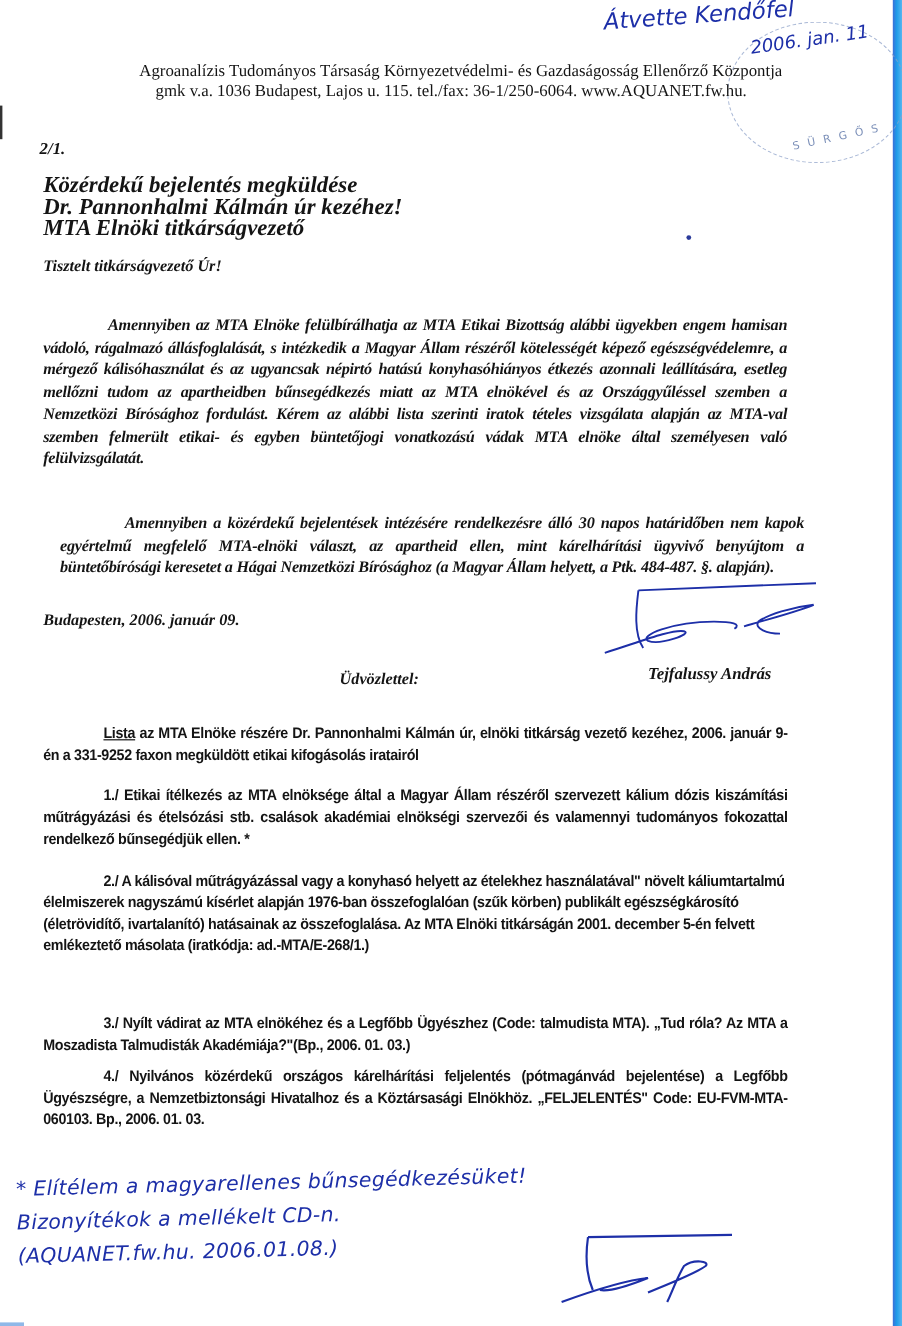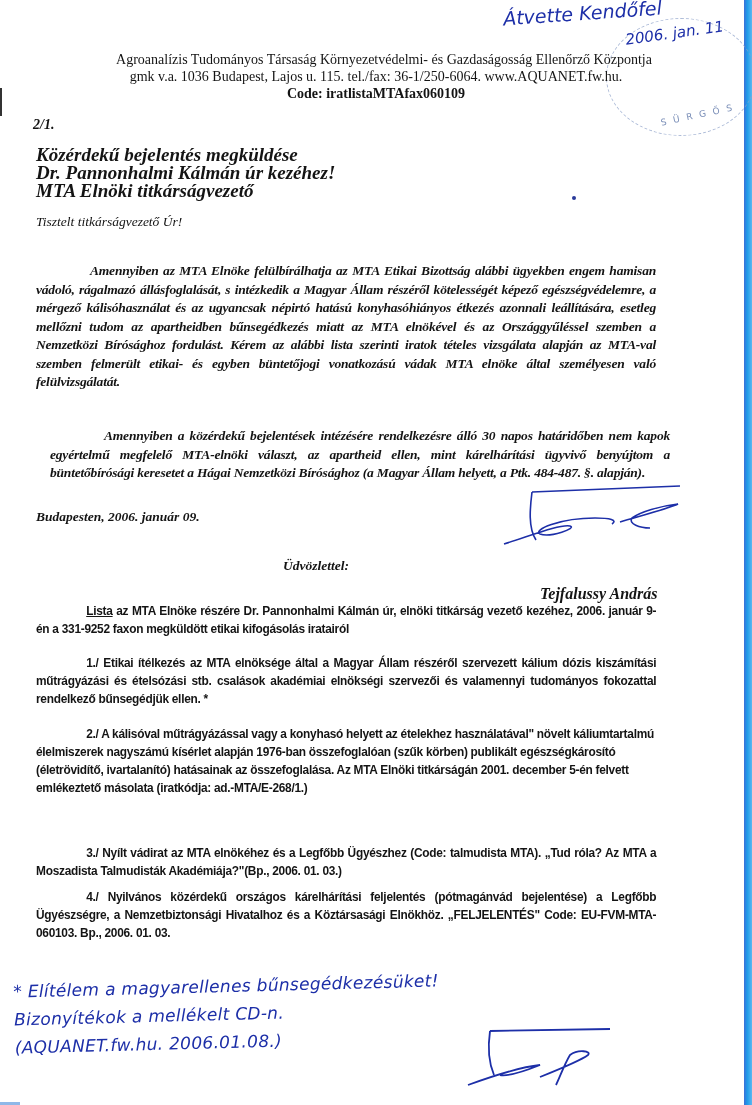--- a/index.html
+++ b/index.html
@@ -15,29 +15,29 @@
   .edge-left-mark { position: absolute; left: 0; top: 88px; width: 2px; height: 28px; background: #333; }
   .bottom-tint { position: absolute; left: 0; bottom: 0; width: 20px; height: 3px; background: #8fb8e8; }
 
   .header { position: absolute; left: 0; top: 51px; width: 752px; text-align: center; font-size: 14px; line-height: 17px; }
   .header .l1 { padding-left: 16px; }
   .header .l3 { font-weight: bold; }
 
   .page-num { position: absolute; left: 33px; top: 117px; font-size: 14px; font-weight: bold; font-style: italic; }
 
   .addr { position: absolute; left: 36px; top: 146px; font-size: 19px; line-height: 18px; font-weight: bold; font-style: italic; }
-  .salute { position: absolute; left: 36px; top: 214px; font-size: 13.5px; font-weight: normal; font-style: italic; }
+  .salute { position: absolute; left: 36px; top: 214px; font-size: 13.5px; font-weight: bold; font-style: italic; }
 
   .para { position: absolute; left: 36px; width: 620px; font-size: 13.5px; line-height: 18.5px; font-weight: bold; font-style: italic; text-align: justify; text-indent: 54px; letter-spacing: -0.2px; }
   .p1 { top: 262px; }
   .p2 { top: 427px; margin-left: 14px; }
 
   .place-date { position: absolute; left: 36px; top: 509px; font-size: 13.5px; font-weight: bold; font-style: italic; }
   .greeting { position: absolute; left: 283px; top: 530px; font-size: 13.5px; font-weight: bold; font-style: italic; margin-top: 28px; }
-  .signer { position: absolute; left: 540px; top: 555px; font-size: 16px; font-weight: bold; font-style: italic; margin-top: 30px; }
+  .signer { position: absolute; left: 540px; top: 555px; font-size: 14px; font-weight: bold; font-style: italic; }
 
   .list-block { position: absolute; left: 36px; width: 620px; font-family: "Liberation Sans", sans-serif; font-size: 12.8px; line-height: 18px; font-weight: bold; text-align: justify; text-indent: 54px; letter-spacing: -0.3px; transform: scaleX(0.93); transform-origin: left top; width: 667px; }
   .list-title { top: 602px; }
   .list-title .u { text-decoration: underline; }
   .item1 { top: 654px; }
   .item2 { top: 725px; text-align: left; }
   .item3 { top: 844px; }
   .item4 { top: 888px; }
 
   .hand { position: absolute; font-family: "DejaVu Sans", sans-serif; color: #1d2fa8; font-style: italic; }
@@ -60,21 +60,20 @@
 
 <div class="stamp"></div>
 <div class="stamp-text">S Ü R G Ő S</div>
 
 <div class="hand hand-top1">Átvette Kendőfel</div>
 <div class="hand hand-top2">2006. jan. 11</div>
 
 <div class="header">
   <div class="l1">Agroanalízis Tudományos Társaság Környezetvédelmi- és Gazdaságosság Ellenőrző Központja</div>
   <div class="l2">gmk v.a. 1036 Budapest, Lajos u. 115. tel./fax: 36-1/250-6064. www.AQUANET.fw.hu.</div>
-  <div class="l3">Code: iratlistaMTAfax060109</div>
 </div>
 
 <div class="page-num">2/1.</div>
 
 <div class="addr">
   <div>Közérdekű bejelentés megküldése</div>
   <div>Dr. Pannonhalmi Kálmán úr kezéhez!</div>
   <div>MTA Elnöki titkárságvezető</div>
 </div>
 

